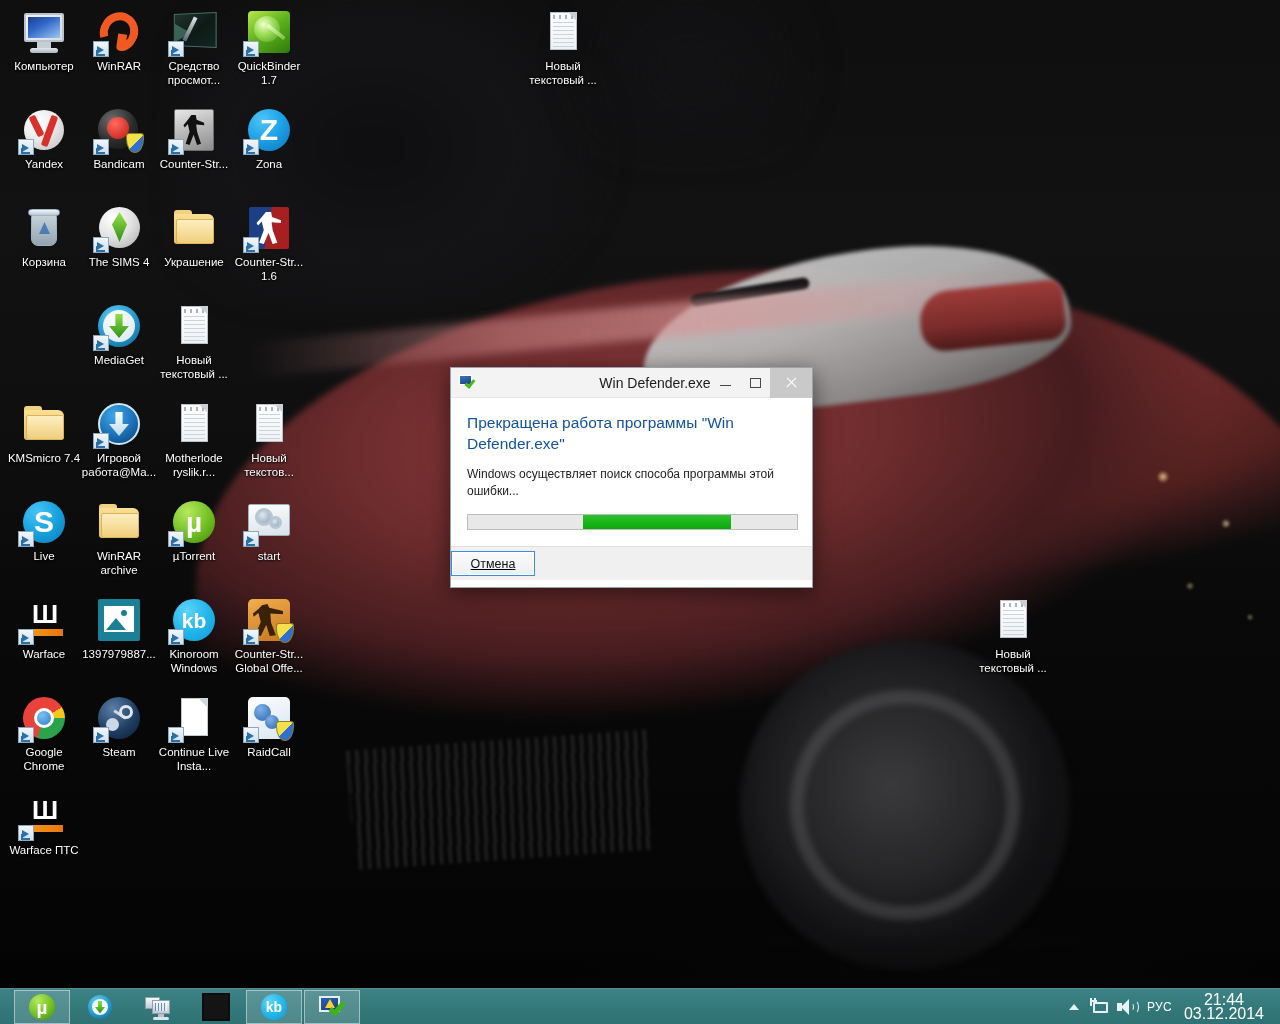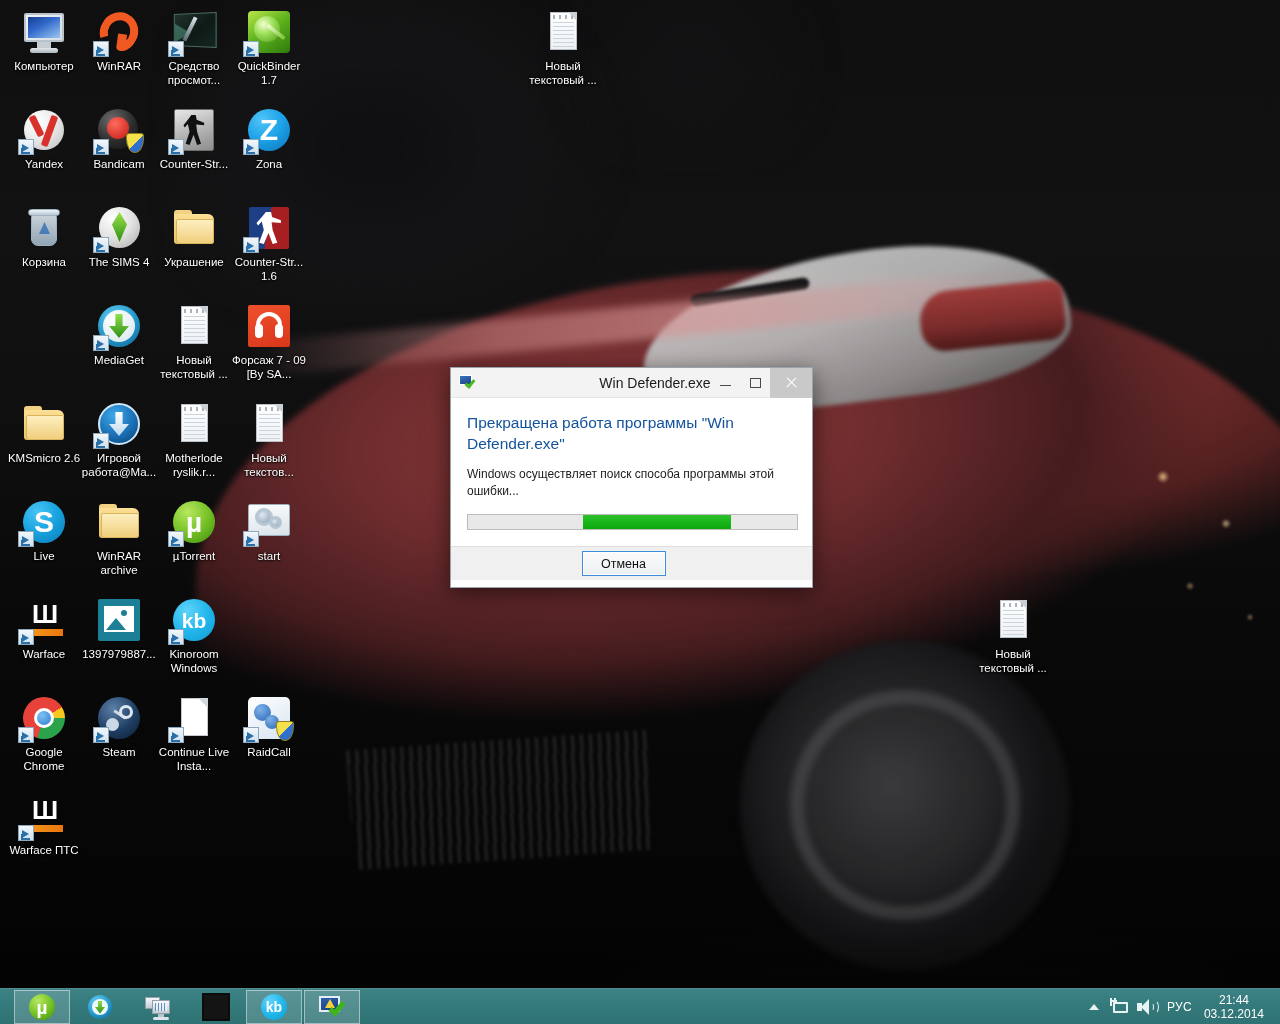--- a/index.html
+++ b/index.html
@@ -707,21 +707,21 @@
     position:absolute; border:1.6px solid #e8f3f3; border-left-color:transparent;
     border-top-color:transparent; border-bottom-color:transparent; border-radius:50%;
   }
   .tray-vol .w1{ left:13px; top:5px; width:6px; height:8px; }
   .tray-vol .w2{ left:15px; top:2px; width:9px; height:14px; }
   #tray-lang {
     font-size: 12px; padding: 0 10px 0 8px; color:#ffffff; cursor: default;
     letter-spacing:.3px;
   }
   #tray-clock {
-    text-align: center; line-height: 14px; font-size: 12px;
+    text-align: center; line-height: 14px; font-size: 16px;
     padding: 0 8px 0 2px; color: #ffffff; cursor: default;
   }
 
   
   #dialog {
     position: absolute;
     left: 450px; top: 367px;
     width: 363px; height: 221px;
     background: #ffffff;
     border: 1px solid #9aa3ab;
@@ -785,22 +785,23 @@
     overflow: hidden;
   }
   #dlg-progress-fill {
     position: absolute; top: 0; bottom: 0;
     background: linear-gradient(180deg, #2fc02f 0%, #17b517 55%, #0fa80f 100%);
   }
   #dlg-footer {
     height: 34px;
     background: #f0f0f0;
     border-top: 1px solid #dfdfdf;
-    display: flex; align-items: center; justify-content: center;
+    display: flex; align-items: center; justify-content: flex-start;
     padding-right: 16px;
+    text-decoration: underline;
   }
   #dlg-cancel {
     min-width: 84px; height: 25px;
     background: linear-gradient(180deg,#fbfbfb,#eceff1);
     border: 1px solid #3c8ddc;
     box-shadow: inset 0 0 0 1px #ffffff;
     font-size: 12.5px; color: #111;
     cursor: default;
     font-family: "Liberation Sans", sans-serif;
   }
@@ -958,36 +959,27 @@
             <span class="rule" style="top:13px"></span>
             <span class="rule" style="top:17px"></span>
             <span class="rule" style="top:21px"></span>
             <span class="rule" style="top:25px"></span>
             <span class="rule" style="top:29px"></span>
             <span class="rule" style="top:33px"></span>
           </span>
         </div>
         <div class="label">Новый текстовый ...</div>
       </div>
-      <div class="dicon" style="left: 231px; top: 302px;">
-        <div class="glyph ic-forsage">
-          <span class="sq"></span>
-          <span class="band"></span>
-          <span class="cupL"></span>
-          <span class="cupR"></span>
-        </div>
-        <div class="label">Форсаж 7 - 09 [By SA...</div>
-      </div>
       <div class="dicon" style="left: 6px; top: 400px;">
         <div class="glyph ic-folder">
           <span class="tab"></span>
           <span class="back"></span>
           <span class="front"></span>
         </div>
-        <div class="label">KMSmicro 2.6</div>
+        <div class="label">KMSmicro 7.4</div>
       </div>
       <div class="dicon" style="left: 81px; top: 400px;">
         <div class="glyph ic-gc">
           <span class="ring"></span>
           <span class="arr"></span>
           <span class="shortcut"></span>
         </div>
         <div class="label">Игровой работа@Ma...</div>
       </div>
       <div class="dicon" style="left: 156px; top: 400px;">
@@ -1071,20 +1063,29 @@
         <div class="label">1397979887...</div>
       </div>
       <div class="dicon" style="left: 156px; top: 596px;">
         <div class="glyph ic-kb">
           <span class="circ"></span>
           <span class="t">kb</span>
           <span class="shortcut"></span>
         </div>
         <div class="label">Kinoroom Windows</div>
       </div>
+      <div class="dicon" style="left: 231px; top: 596px;">
+        <div class="glyph ic-csgo">
+          <span class="sq"></span>
+          <span class="man"></span>
+          <span class="shield"></span>
+          <span class="shortcut"></span>
+        </div>
+        <div class="label">Counter-Str... Global Offe...</div>
+      </div>
       <div class="dicon" style="left: 975px; top: 596px;">
         <div class="glyph ic-txt">
           <span class="pg">
             <span class="holes"></span>
             <span class="rule" style="top:9px"></span>
             <span class="rule" style="top:13px"></span>
             <span class="rule" style="top:17px"></span>
             <span class="rule" style="top:21px"></span>
             <span class="rule" style="top:25px"></span>
             <span class="rule" style="top:29px"></span>

